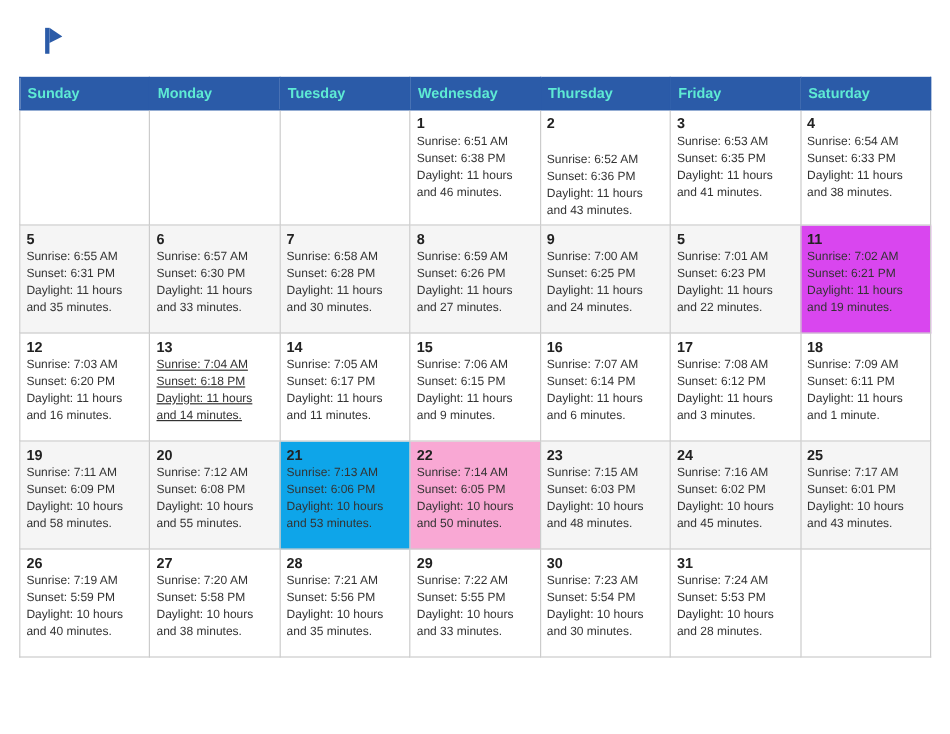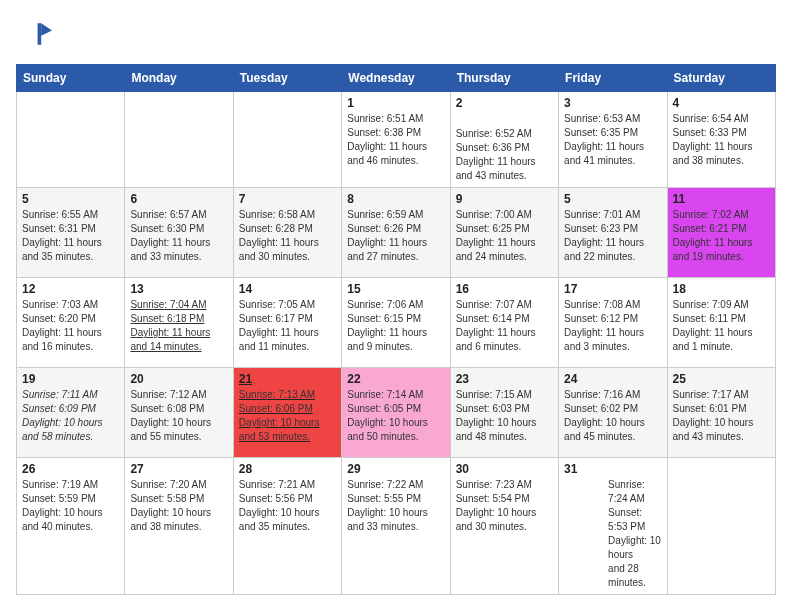--- a/index.html
+++ b/index.html
@@ -43,21 +43,21 @@
       font-size: 14px;
       color: #444;
     }
     .calendar {
       width: 100%;
       border-collapse: collapse;
       border: 1px solid #ccc;
     }
     .calendar th {
       background: #2b5ba8;
-      color: #ffffff;
+      color: #5eead4;
       font-size: 12px;
       font-weight: bold;
       padding: 6px 6px;
       text-align: left;
       border: 1px solid #2b5ba8;
     }
     .calendar td {
       width: 108px;
       vertical-align: top;
       padding: 4px 5px;
@@ -251,33 +251,33 @@
           <div class="day-number">18</div>
           <div class="day-info" style="white-space: pre-line;">Sunrise: 7:09 AM
 Sunset: 6:11 PM
 Daylight: 11 hours
 and 1 minute.</div>
         </td>
       </tr>
       <tr>
         <td style="background: rgb(245, 245, 245);">
           <div class="day-number">19</div>
-          <div class="day-info" style="white-space: pre-line; font-style: italic;">Sunrise: 7:11 AM
+          <div class="day-info" style="white-space: pre-line;">Sunrise: 7:11 AM
 Sunset: 6:09 PM
 Daylight: 10 hours
 and 58 minutes.</div>
         </td>
         <td style="background: rgb(245, 245, 245);">
           <div class="day-number">20</div>
           <div class="day-info" style="white-space: pre-line;">Sunrise: 7:12 AM
 Sunset: 6:08 PM
 Daylight: 10 hours
 and 55 minutes.</div>
         </td>
-        <td style="background: #ef4444; text-decoration: underline;">
+        <td style="background: #0ea5e9;">
           <div class="day-number">21</div>
           <div class="day-info" style="white-space: pre-line;">Sunrise: 7:13 AM
 Sunset: 6:06 PM
 Daylight: 10 hours
 and 53 minutes.</div>
         </td>
         <td style="background: #f9a8d4;">
           <div class="day-number">22</div>
           <div class="day-info" style="white-space: pre-line;">Sunrise: 7:14 AM
 Sunset: 6:05 PM
@@ -337,21 +337,21 @@
         </td>
         <td>
           <div class="day-number">30</div>
           <div class="day-info" style="white-space: pre-line;">Sunrise: 7:23 AM
 Sunset: 5:54 PM
 Daylight: 10 hours
 and 30 minutes.</div>
         </td>
         <td>
           <div class="day-number">31</div>
-          <div class="day-info" style="white-space: pre-line; margin-left: 44px;">Sunrise: 7:24 AM
+          <div class="day-info" style="white-space: pre-line;">Sunrise: 7:24 AM
 Sunset: 5:53 PM
 Daylight: 10 hours
 and 28 minutes.</div>
         </td>
         <td class="empty-cell"></td>
       </tr>
     </tbody>
 </table>
 
 </body></html>

